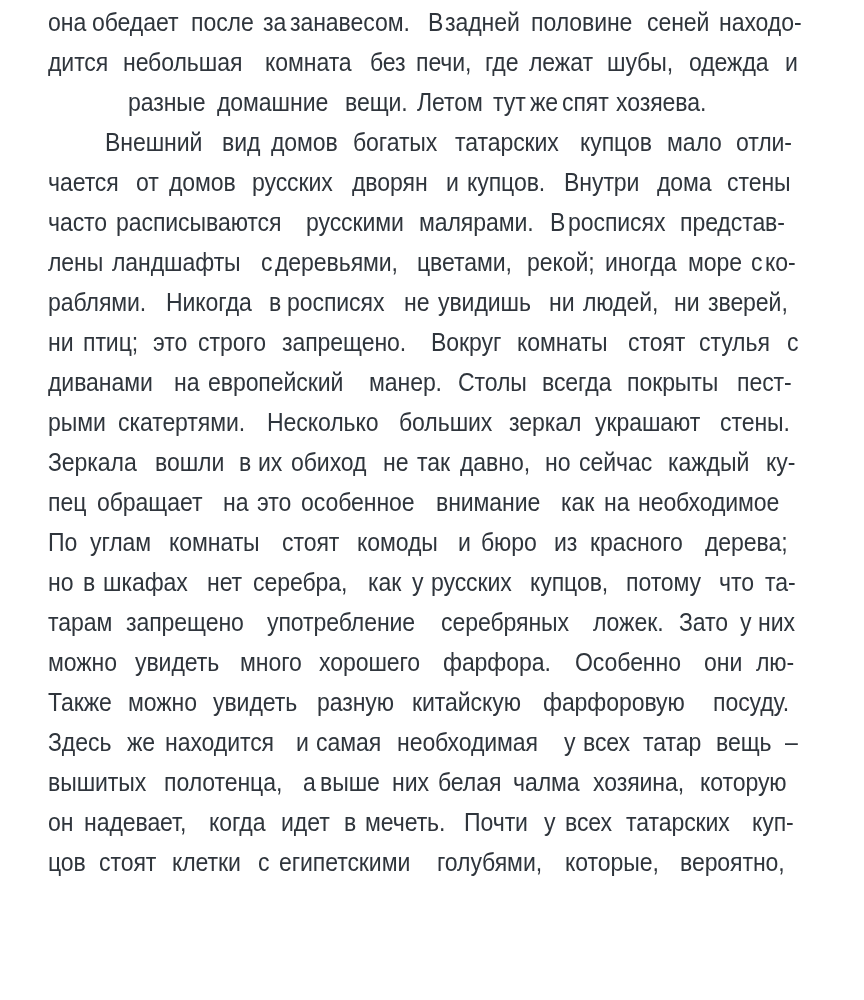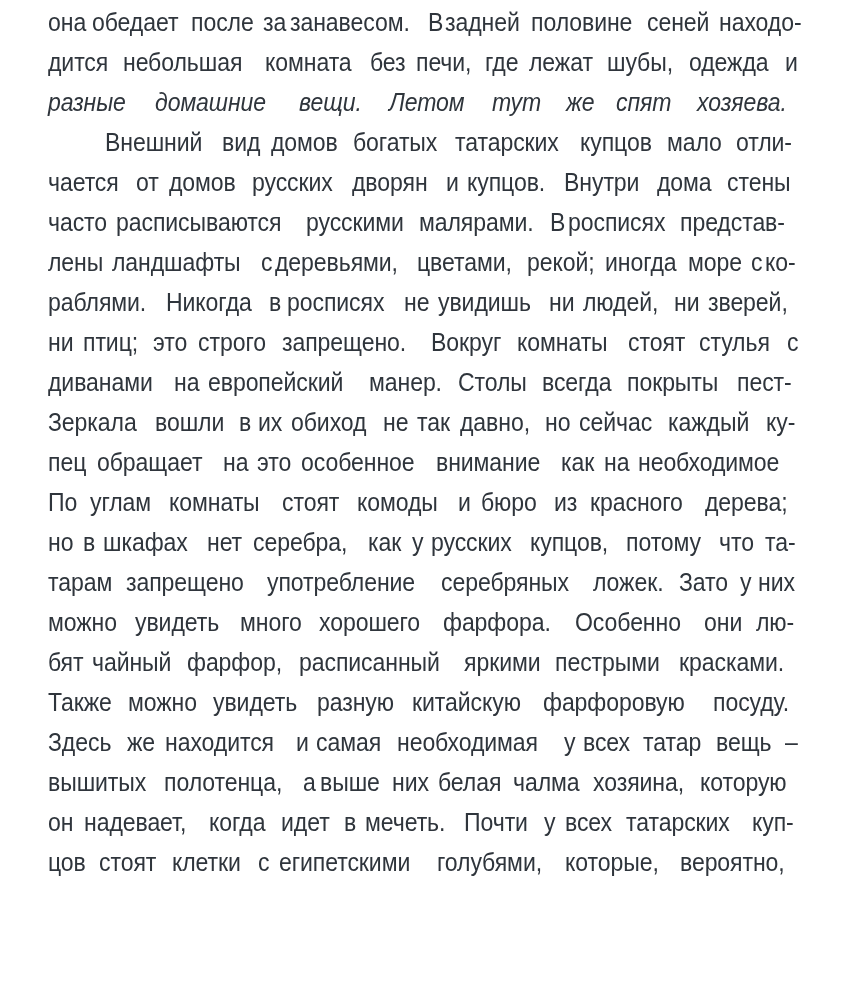--- a/index.html
+++ b/index.html
@@ -45,22 +45,21 @@
     width: 752px;
     height: 40px;
     line-height: 40px;
     white-space: pre;
     overflow: visible;
   }
   .line.justify {
     justify-content: space-between;
   }
   .line.flush {
-    justify-content: space-between;
-    font-style: italic;
+    justify-content: center;
   }
   .line .w {
     display: inline-block;
     transform: scaleX(0.87);
     transform-origin: left center;
   }
   .line.indent {
     padding-left: 0;
   }
   .line.indent .lead-indent {
@@ -77,27 +76,27 @@
       <div class="line justify"><span class="w">она</span><span class="w">обедает</span><span class="w">после</span><span class="w">за</span><span class="w">занавесом.</span><span class="w">В</span><span class="w">задней</span><span class="w">половине</span><span class="w">сеней</span><span class="w">находо-</span></div>
       <div class="line justify"><span class="w">дится</span><span class="w">небольшая</span><span class="w">комната</span><span class="w">без</span><span class="w">печи,</span><span class="w">где</span><span class="w">лежат</span><span class="w">шубы,</span><span class="w">одежда</span><span class="w">и</span></div>
       <div class="line flush"><span class="w">разные</span><span class="w">домашние</span><span class="w">вещи.</span><span class="w">Летом</span><span class="w">тут</span><span class="w">же</span><span class="w">спят</span><span class="w">хозяева.</span></div>
       <div class="line justify indent"><span class="lead-indent"></span><span class="w">Внешний</span><span class="w">вид</span><span class="w">домов</span><span class="w">богатых</span><span class="w">татарских</span><span class="w">купцов</span><span class="w">мало</span><span class="w">отли-</span></div>
       <div class="line justify"><span class="w">чается</span><span class="w">от</span><span class="w">домов</span><span class="w">русских</span><span class="w">дворян</span><span class="w">и</span><span class="w">купцов.</span><span class="w">Внутри</span><span class="w">дома</span><span class="w">стены</span></div>
       <div class="line justify"><span class="w">часто</span><span class="w">расписываются</span><span class="w">русскими</span><span class="w">малярами.</span><span class="w">В</span><span class="w">росписях</span><span class="w">представ-</span></div>
       <div class="line justify"><span class="w">лены</span><span class="w">ландшафты</span><span class="w">с</span><span class="w">деревьями,</span><span class="w">цветами,</span><span class="w">рекой;</span><span class="w">иногда</span><span class="w">море</span><span class="w">с</span><span class="w">ко-</span></div>
       <div class="line justify"><span class="w">раблями.</span><span class="w">Никогда</span><span class="w">в</span><span class="w">росписях</span><span class="w">не</span><span class="w">увидишь</span><span class="w">ни</span><span class="w">людей,</span><span class="w">ни</span><span class="w">зверей,</span></div>
       <div class="line justify"><span class="w">ни</span><span class="w">птиц;</span><span class="w">это</span><span class="w">строго</span><span class="w">запрещено.</span><span class="w">Вокруг</span><span class="w">комнаты</span><span class="w">стоят</span><span class="w">стулья</span><span class="w">с</span></div>
       <div class="line justify"><span class="w">диванами</span><span class="w">на</span><span class="w">европейский</span><span class="w">манер.</span><span class="w">Столы</span><span class="w">всегда</span><span class="w">покрыты</span><span class="w">пест-</span></div>
+      <div class="line justify"><span class="w">рыми</span><span class="w">скатертями.</span><span class="w">Несколько</span><span class="w">больших</span><span class="w">зеркал</span><span class="w">украшают</span><span class="w">стены.</span></div>
       <div class="line justify"><span class="w">Зеркала</span><span class="w">вошли</span><span class="w">в</span><span class="w">их</span><span class="w">обиход</span><span class="w">не</span><span class="w">так</span><span class="w">давно,</span><span class="w">но</span><span class="w">сейчас</span><span class="w">каждый</span><span class="w">ку-</span></div>
       <div class="line justify"><span class="w">пец</span><span class="w">обращает</span><span class="w">на</span><span class="w">это</span><span class="w">особенное</span><span class="w">внимание</span><span class="w">как</span><span class="w">на</span><span class="w">необходимое</span></div>
       <div class="line justify"><span class="w">По</span><span class="w">углам</span><span class="w">комнаты</span><span class="w">стоят</span><span class="w">комоды</span><span class="w">и</span><span class="w">бюро</span><span class="w">из</span><span class="w">красного</span><span class="w">дерева;</span></div>
       <div class="line justify"><span class="w">но</span><span class="w">в</span><span class="w">шкафах</span><span class="w">нет</span><span class="w">серебра,</span><span class="w">как</span><span class="w">у</span><span class="w">русских</span><span class="w">купцов,</span><span class="w">потому</span><span class="w">что</span><span class="w">та-</span></div>
       <div class="line justify"><span class="w">тарам</span><span class="w">запрещено</span><span class="w">употребление</span><span class="w">серебряных</span><span class="w">ложек.</span><span class="w">Зато</span><span class="w">у</span><span class="w">них</span></div>
       <div class="line justify"><span class="w">можно</span><span class="w">увидеть</span><span class="w">много</span><span class="w">хорошего</span><span class="w">фарфора.</span><span class="w">Особенно</span><span class="w">они</span><span class="w">лю-</span></div>
-      <div class="line justify"><span class="w">бят</span><span class="w">чайный</span><span class="w">фарфор,</span><span class="w">расписанный</span><span class="w">яркими</span><span class="w">пестрыми</span><span class="w">красками.</span></div>
       <div class="line justify"><span class="w">Также</span><span class="w">можно</span><span class="w">увидеть</span><span class="w">разную</span><span class="w">китайскую</span><span class="w">фарфоровую</span><span class="w">посуду.</span></div>
       <div class="line justify"><span class="w">Здесь</span><span class="w">же</span><span class="w">находится</span><span class="w">и</span><span class="w">самая</span><span class="w">необходимая</span><span class="w">у</span><span class="w">всех</span><span class="w">татар</span><span class="w">вещь</span><span class="w">–</span></div>
       <div class="line justify"><span class="w">вышитых</span><span class="w">полотенца,</span><span class="w">а</span><span class="w">выше</span><span class="w">них</span><span class="w">белая</span><span class="w">чалма</span><span class="w">хозяина,</span><span class="w">которую</span></div>
       <div class="line justify"><span class="w">он</span><span class="w">надевает,</span><span class="w">когда</span><span class="w">идет</span><span class="w">в</span><span class="w">мечеть.</span><span class="w">Почти</span><span class="w">у</span><span class="w">всех</span><span class="w">татарских</span><span class="w">куп-</span></div>
       <div class="line justify"><span class="w">цов</span><span class="w">стоят</span><span class="w">клетки</span><span class="w">с</span><span class="w">египетскими</span><span class="w">голубями,</span><span class="w">которые,</span><span class="w">вероятно,</span></div>
     </div>
 
 </div>
 
 </body></html>

